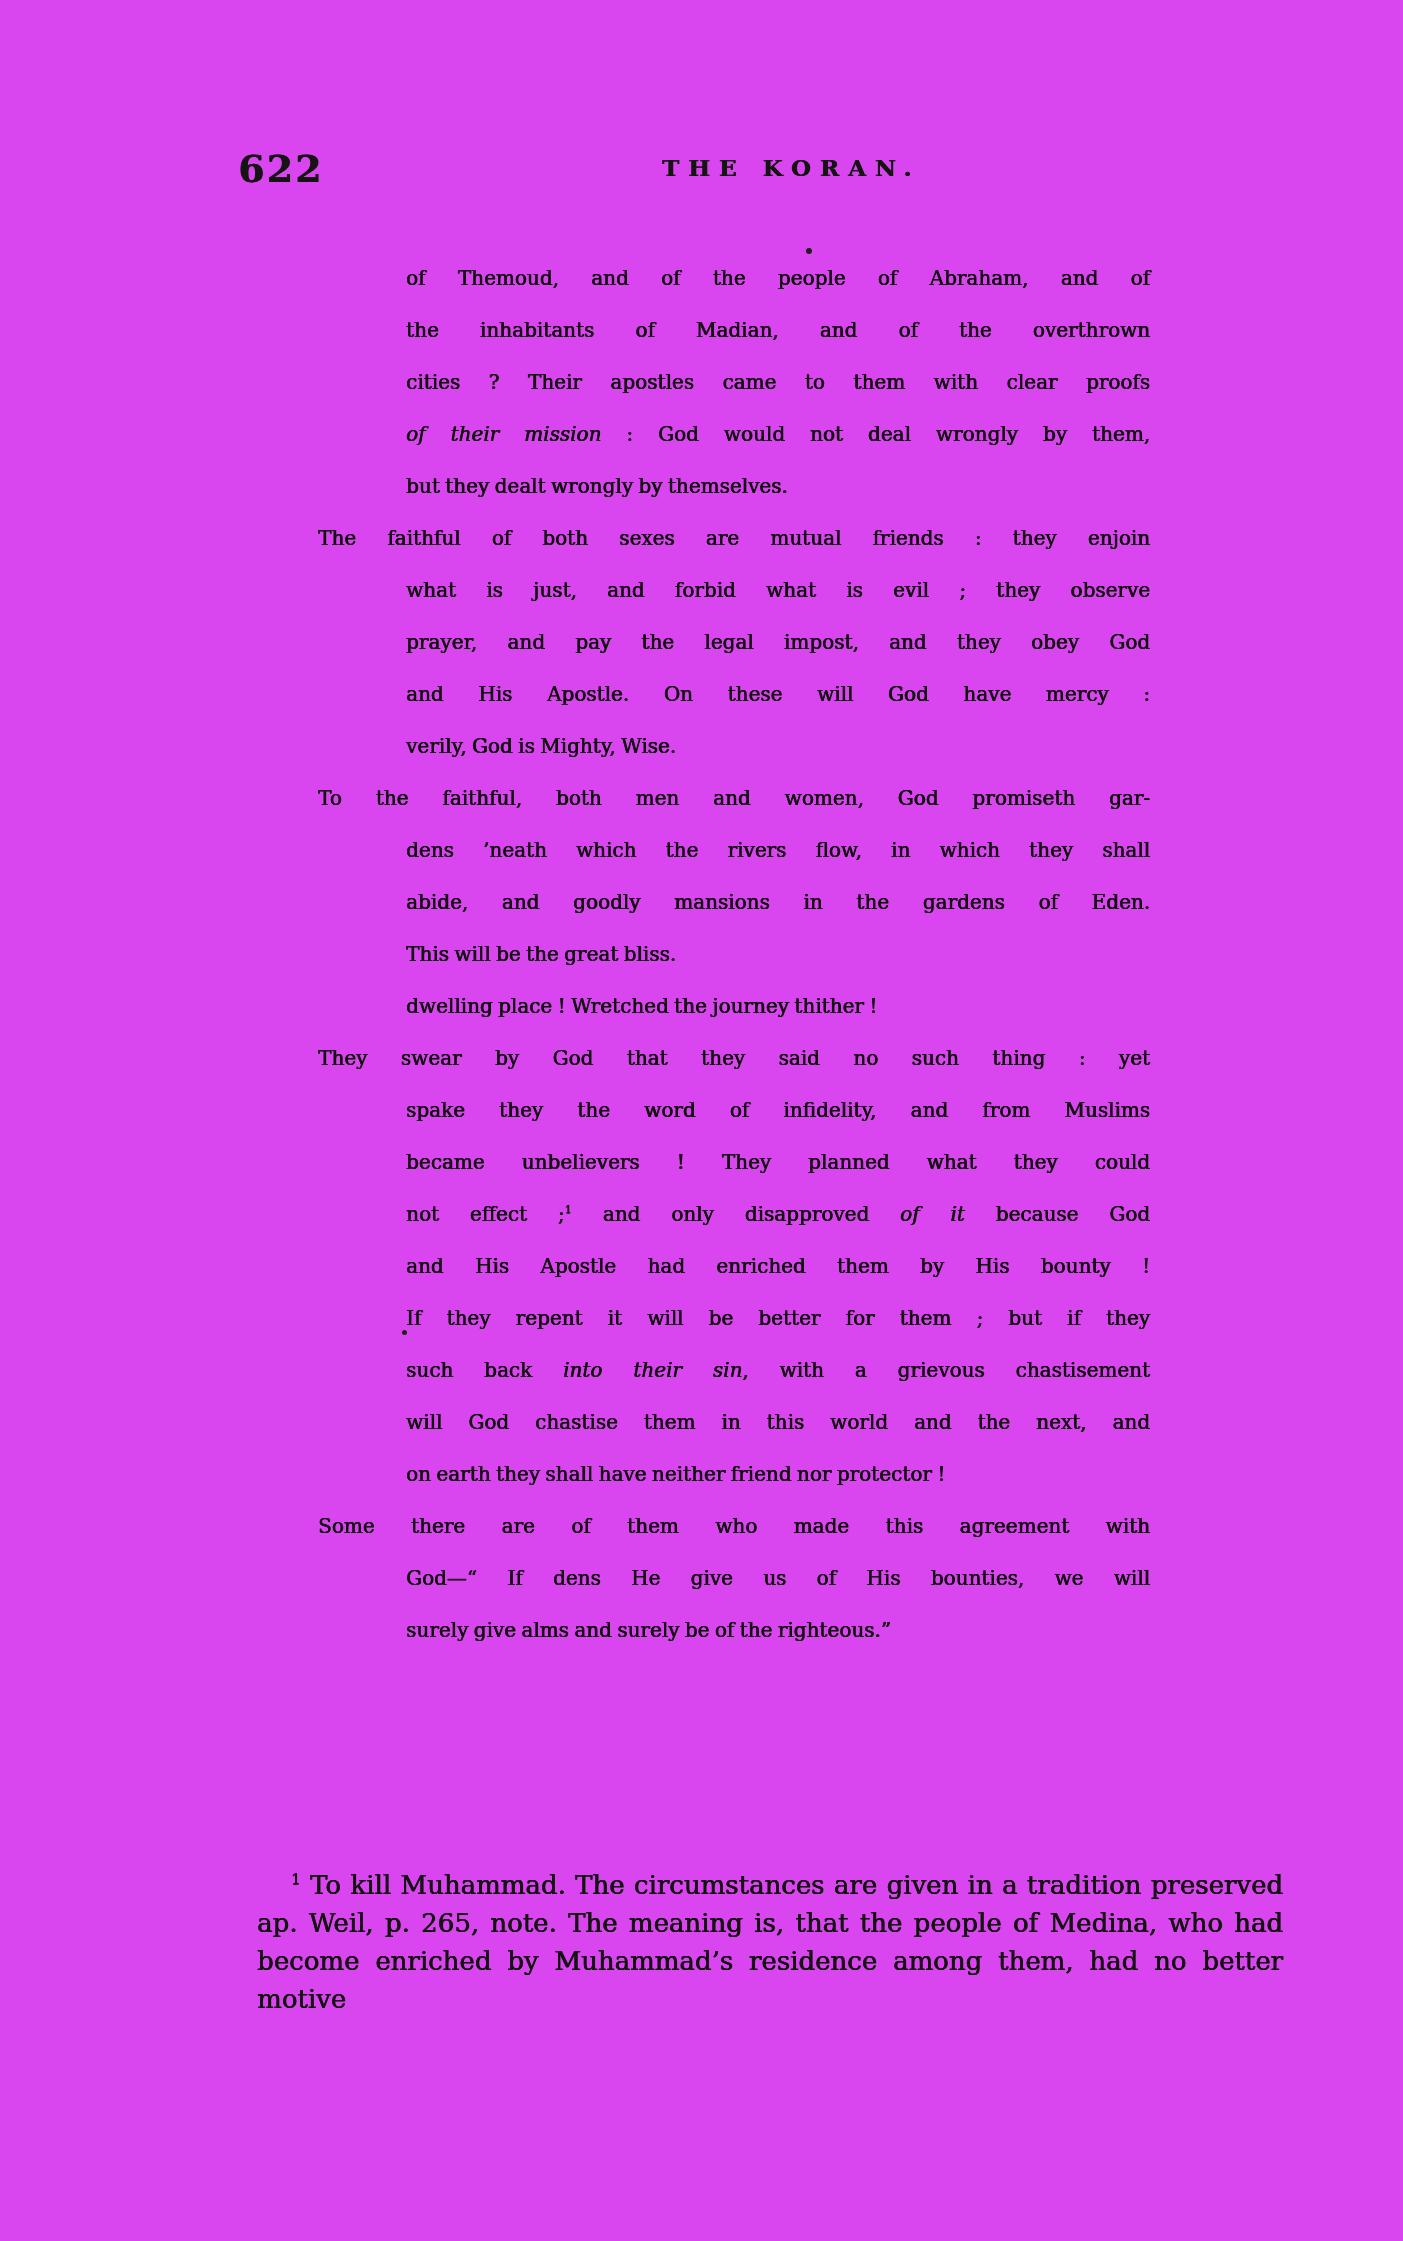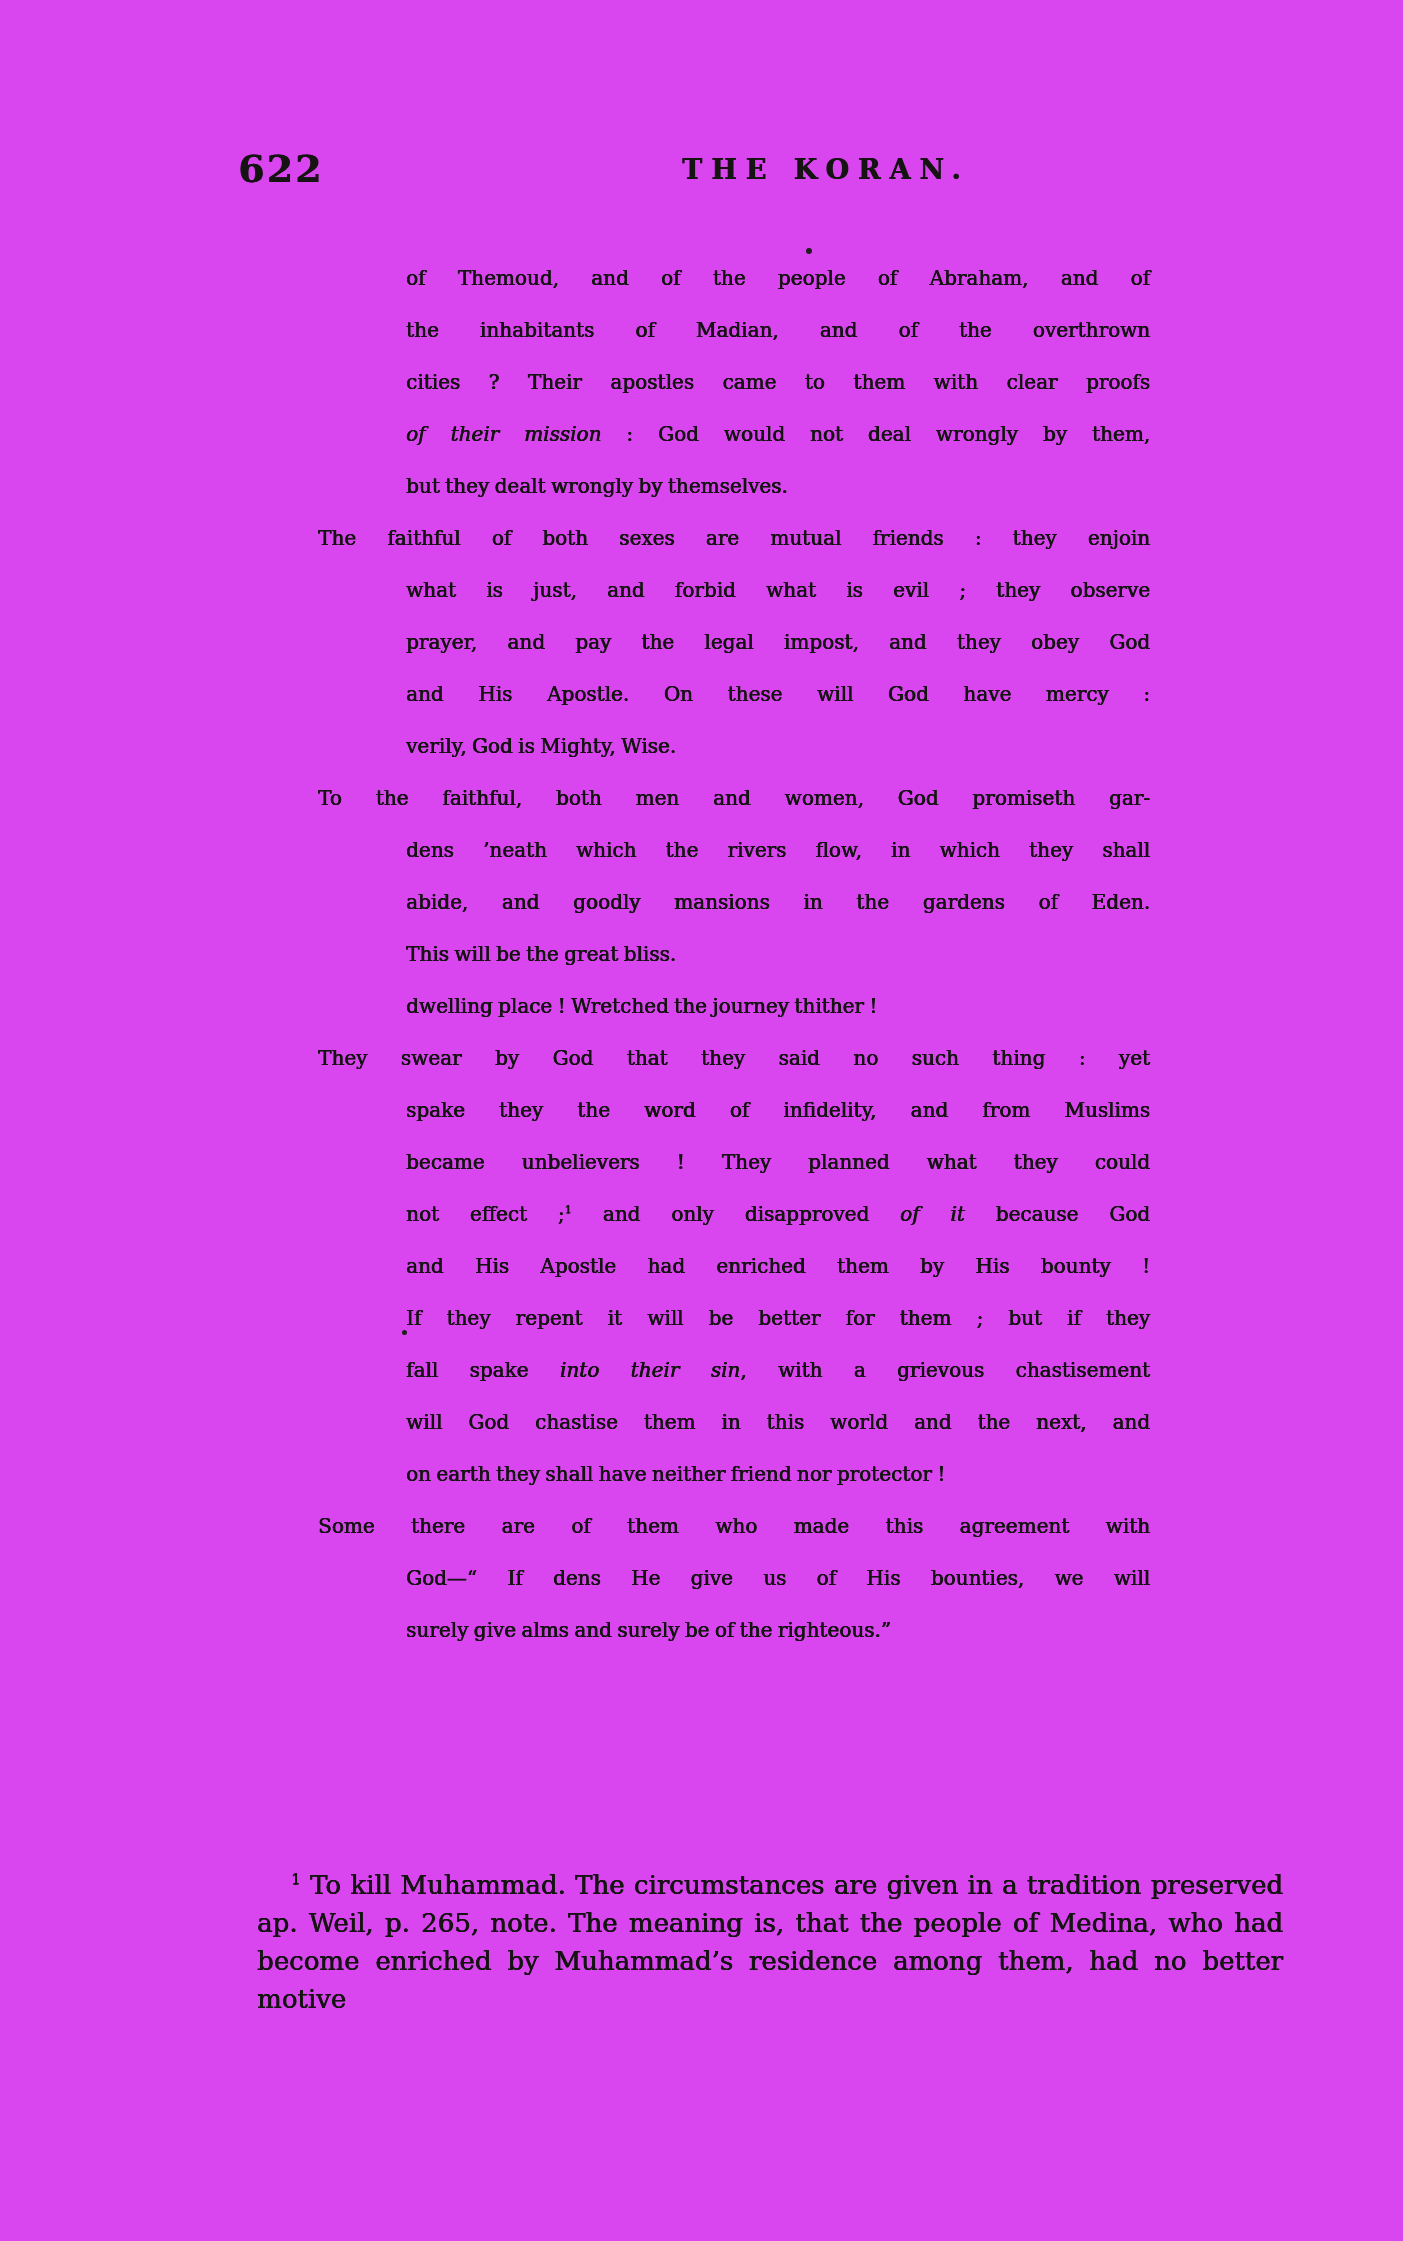--- a/index.html
+++ b/index.html
@@ -19,22 +19,22 @@
     font-family: "DejaVu Serif", "Liberation Serif", serif;
   }
   
   .running-head { position: absolute; top: 146px; left: 0; width: 100%; height: 46px; }
   .page-num {
     position: absolute; left: 238px; top: 0;
     font-size: 38px; font-weight: bold; letter-spacing: 2px;
     text-shadow: 0.6px 0 0 currentColor;
   }
   .book-title {
-    position: absolute; left: 682px; top: 8px;
-    font-size: 27px; font-weight: bold; letter-spacing: 9px;
+    position: absolute; left: 662px; top: 8px;
+    font-size: 23px; font-weight: bold; letter-spacing: 9px;
     text-shadow: 0.6px 0 0 currentColor;
   }
   
   .body-text {
     position: absolute; top: 252px; left: 406px; width: 744px;
   }
   .line {
     font-size: 20px;
     line-height: 52px;
     height: 52px;
@@ -92,21 +92,21 @@
       <div class="line justify"><span>dens ’neath which the rivers flow, in which they shall</span></div>
       <div class="line justify"><span>abide, and goodly mansions in the gardens of Eden.</span></div>
       <div class="line"><span>This will be the great bliss.</span></div>
       <div class="line"><span>dwelling place ! Wretched the journey thither !</span></div>
       <div class="line verse justify"><span>They swear by God that they said no such thing : yet</span></div>
       <div class="line justify"><span>spake they the word of infidelity, and from Muslims</span></div>
       <div class="line justify"><span>became unbelievers ! They planned what they could</span></div>
       <div class="line justify"><span>not effect ;</span><sup>1</sup><span> and only disapproved </span><i>of it</i><span> because God</span></div>
       <div class="line justify"><span>and His Apostle had enriched them by His bounty !</span></div>
       <div class="line justify"><span>If they repent it will be better for them ; but if they</span></div>
-      <div class="line justify"><span>fall spake </span><i>into their sin</i><span>, with a grievous chastisement</span></div>
+      <div class="line justify"><span>such back </span><i>into their sin</i><span>, with a grievous chastisement</span></div>
       <div class="line justify"><span>will God chastise them in this world and the next, and</span></div>
       <div class="line"><span>on earth they shall have neither friend nor protector !</span></div>
       <div class="line verse justify"><span>Some there are of them who made this agreement with</span></div>
       <div class="line justify"><span>God—“ If dens He give us of His bounties, we will</span></div>
       <div class="line"><span>surely give alms and surely be of the righteous.”</span></div>
     </main>
 
   <footer class="footnote">
       <div class="line justify indent"><sup>1</sup><span> To kill Muhammad. The circumstances are given in a tradition preserved</span></div>
       <div class="line justify"><span>ap. Weil, p. 265, note. The meaning is, that the people of Medina, who had</span></div>

